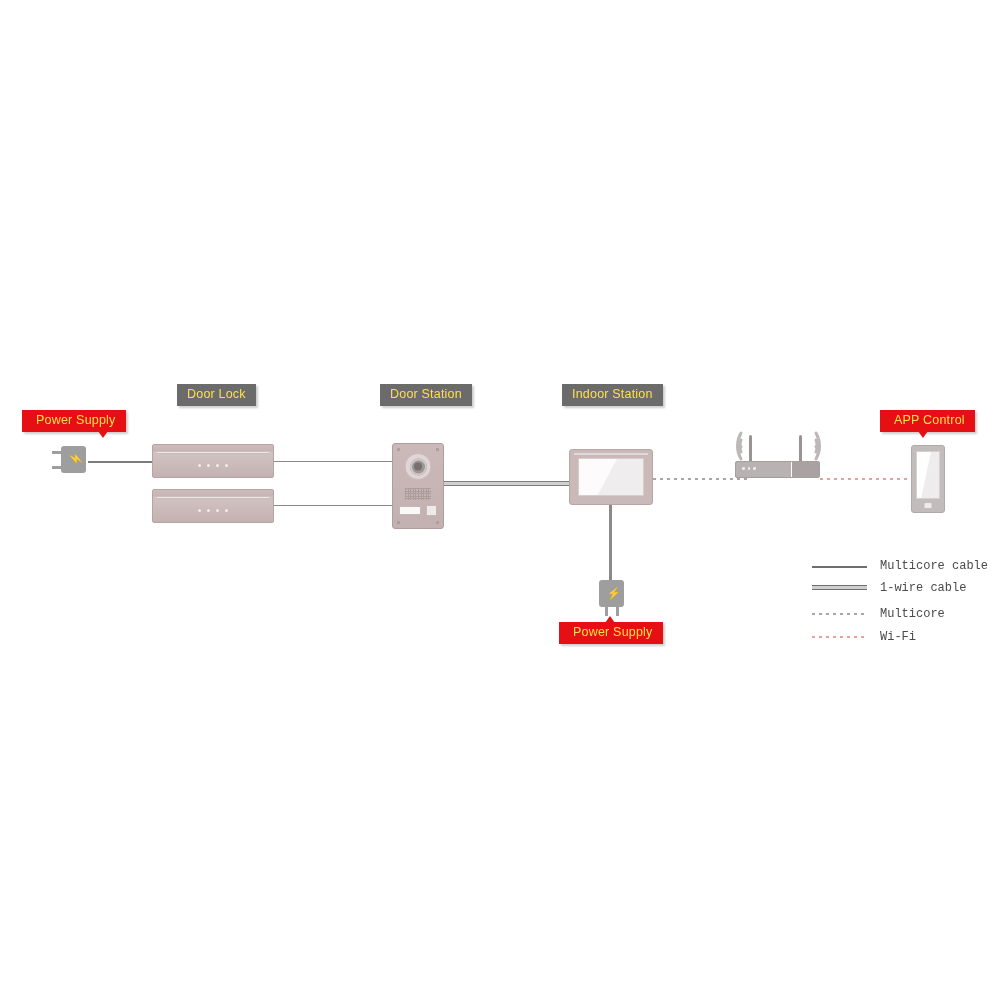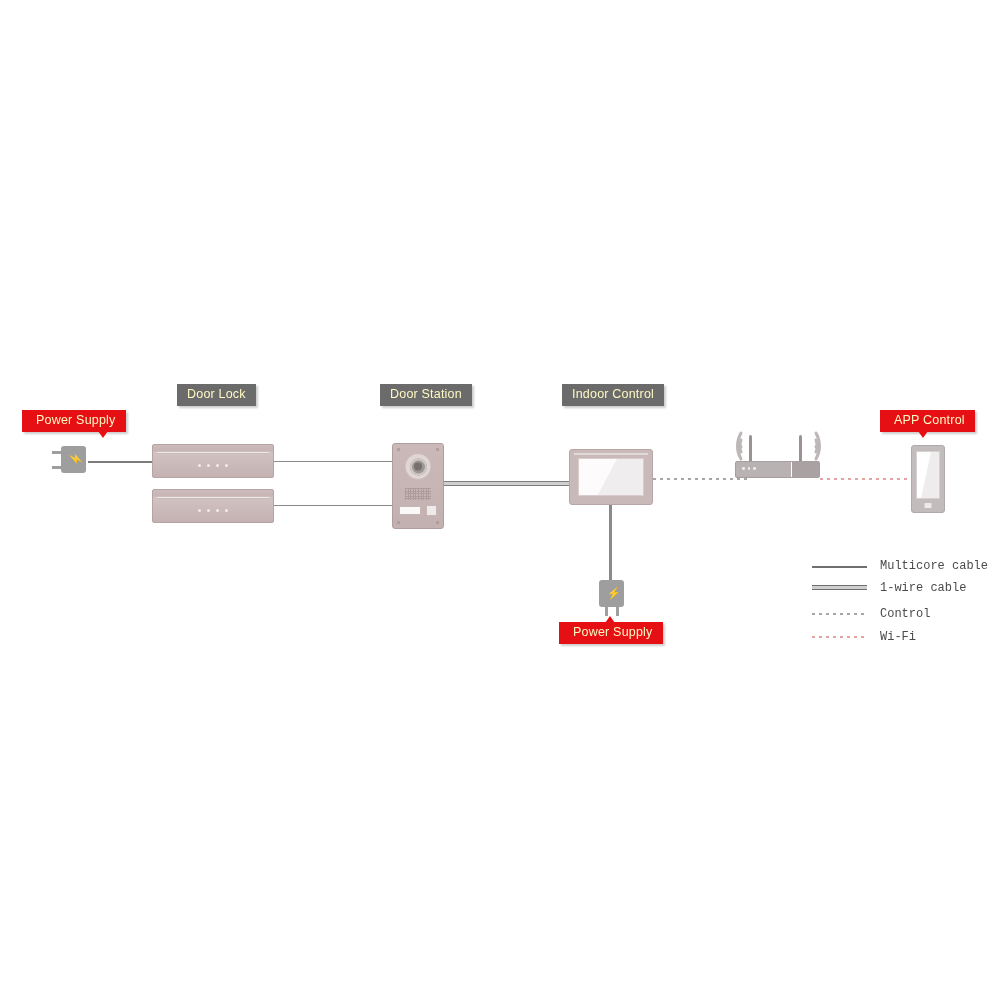--- a/index.html
+++ b/index.html
@@ -10,21 +10,21 @@
     width: 1000px; height: 1000px;
     font-family: "Liberation Sans", sans-serif;
     position: relative;
     overflow: hidden;
   }
   #stage { position: absolute; left:0; top:0; width:1000px; height:1000px; }
 
   
   .badge {
     position: absolute;
-    color: #fef9c3;
+    color: #fde047;
     font-size: 12.5px;
     letter-spacing: .2px;
     padding: 4px 10px 5px 10px;
     white-space: nowrap;
     line-height: 1;
     box-shadow: 1.5px 1.5px 2px rgba(0,0,0,.20);
   }
   .badge.gray { background: #6b6b6b; }
   .badge.red  { background: #e60f13; padding-left: 14px; }
   .badge .tip {
@@ -289,21 +289,21 @@
       <div class="lens-mid">
         <div class="lens-in"></div>
       </div>
     </div>
     <div class="grille"></div>
     <div class="plate"></div>
     <div class="callbtn"></div>
   </div>
 
   <div class="badge gray" style="left:562px; top:384px;">
-    <span>Indoor Control</span>
+    <span>Indoor Station</span>
   </div>
 
   <div class="indoor" style="left:569px; top:449px; width:84px; height:56px;">
     <div class="bezeltop"></div>
     <div class="screen">
       <div class="gloss"></div>
     </div>
   </div>
 
   <div class="plug" style="left:597px; top:580px; width:30px; height:40px;">
@@ -368,21 +368,21 @@
       <div class="lg-label">Multicore cable</div>
     </div>
 
     <div class="lg-row" style="top:22px;">
       <div class="lg-two"></div>
       <div class="lg-label">1-wire cable</div>
     </div>
 
     <div class="lg-row" style="top:48px;">
       <div class="lg-dot" style="color:#a8a5a5;"></div>
-      <div class="lg-label">Control</div>
+      <div class="lg-label">Multicore</div>
     </div>
 
     <div class="lg-row" style="top:71px;">
       <div class="lg-dot" style="color:#e3a3a3;"></div>
       <div class="lg-label">Wi-Fi</div>
     </div>
   </div>
 
 </div>
 

